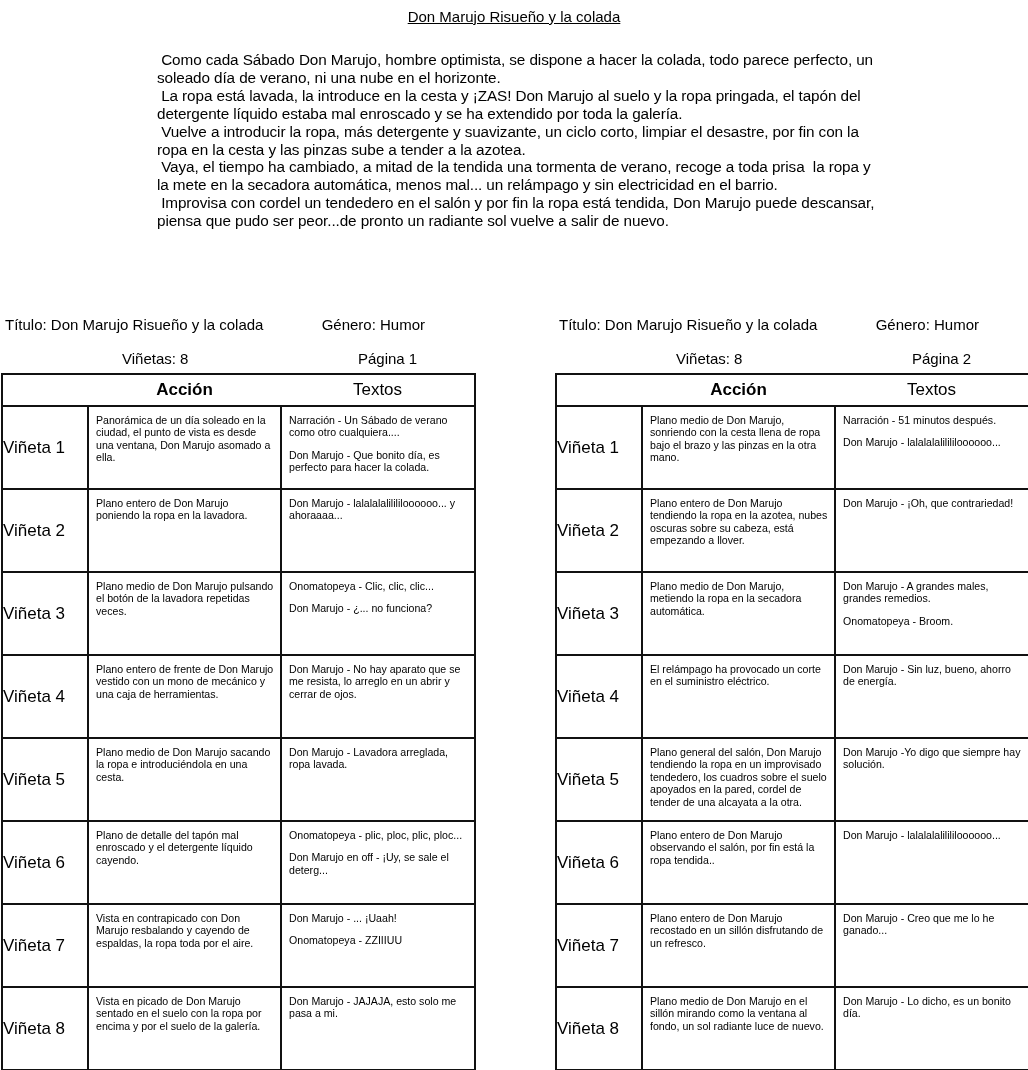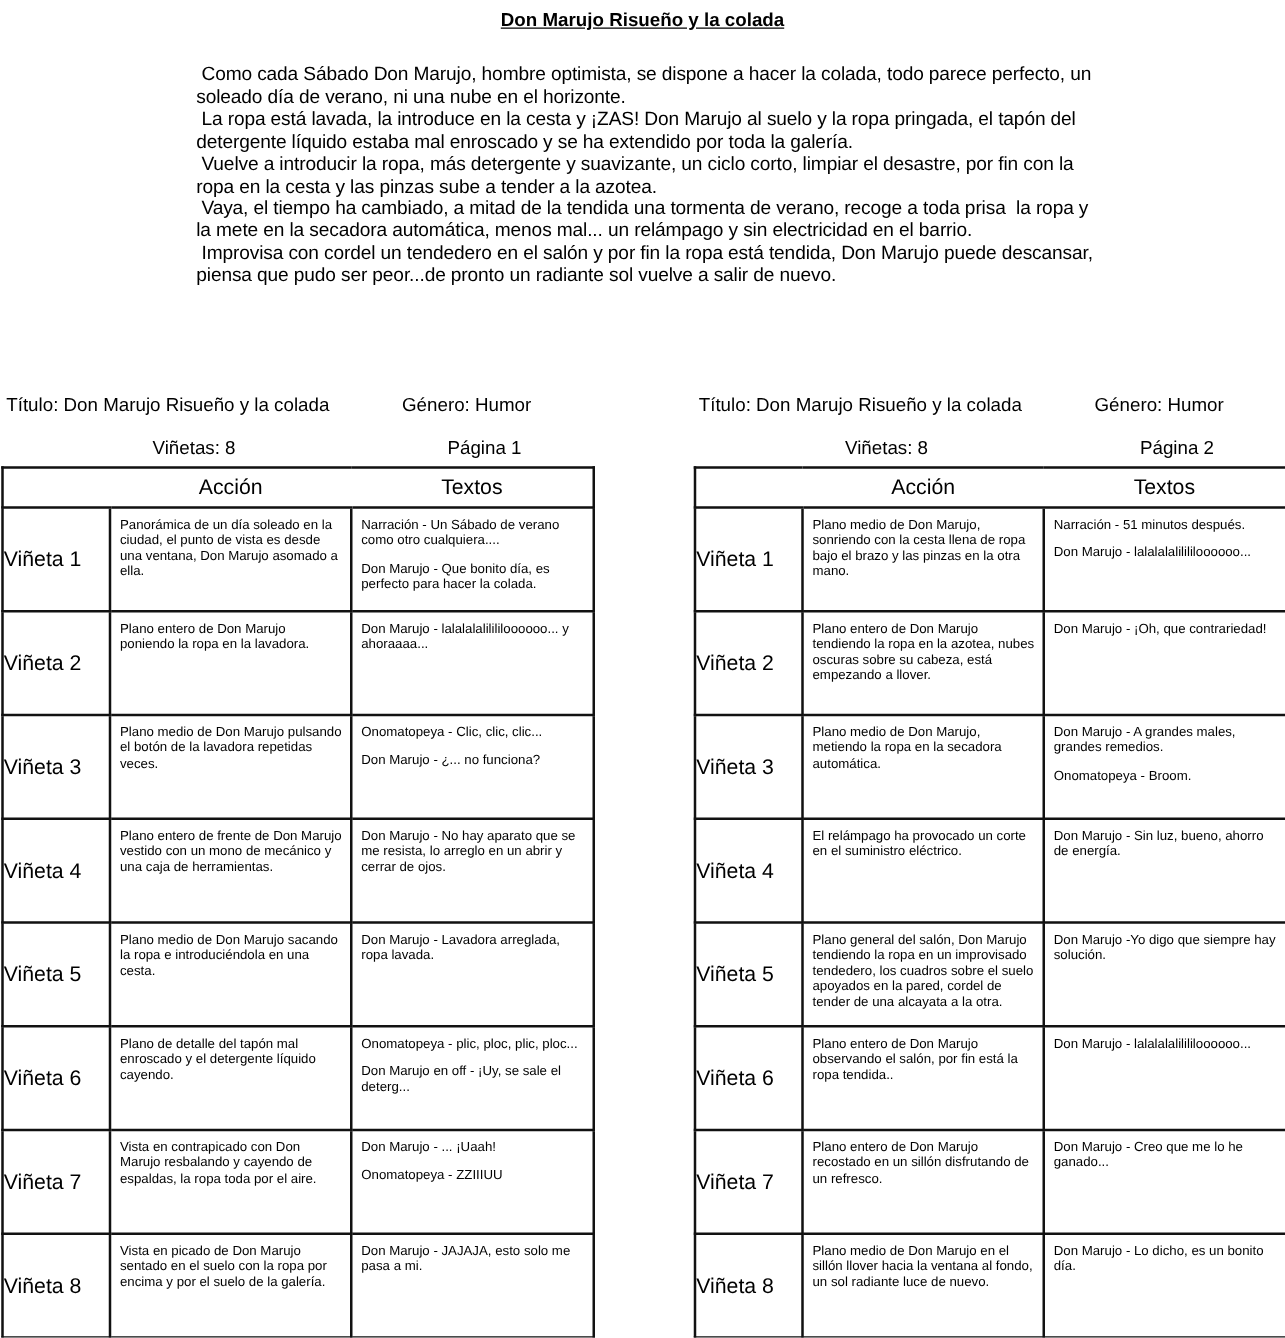--- a/index.html
+++ b/index.html
@@ -1,21 +1,21 @@
 <!DOCTYPE html>
 <html><head>
 <meta charset="utf-8">
 <style>
   * { box-sizing: border-box; margin: 0; padding: 0; }
   html, body { width: 1028px; height: 1070px; background: #ffffff; overflow: hidden; }
   body { position: relative; font-family: "Liberation Sans", sans-serif; color: #000; }
 
   .doc-title {
     position: absolute; top: 8px; left: 0; width: 1028px; text-align: center;
-    font-size: 15px; font-weight: bold; text-decoration: underline;
+    font-size: 15px; font-weight: normal; text-decoration: underline;
   }
   .story {
     position: absolute; top: 51px; left: 157px; width: 720px;
     font-size: 15.3px; line-height: 17.9px; letter-spacing: -0.1px;
   }
   .story p { white-space: pre-wrap; }
 
   .sheet { position: absolute; top: 314px; width: 426px; }
   .sheet.left { left: 0; }
   .sheet.right { left: 554px; }
@@ -29,21 +29,21 @@
 
   table.script {
     border-collapse: collapse; width: 473px; margin-left: 1px;
     table-layout: fixed; border: 2px solid #000;
   }
   table.script td, table.script th { border: 2px solid #111; vertical-align: top; }
   table.script th {
     height: 32px; font-weight: normal; font-size: 17px; vertical-align: middle; text-align: center;
   }
   table.script th.blank { border-right: none; }
-  table.script th.accion { border-left: none; border-right: none; text-align: center; padding-left: 0; }
+  table.script th.accion { border-left: none; border-right: none; text-align: center; padding-left: 0; font-weight: bold; }
   table.script th.textos { border-left: none; }
   table.script tr.row td { height: 83px; }
   td.label { font-size: 17px; vertical-align: middle !important; }
   td.action, td.texts { font-size: 10.6px; line-height: 12.4px; padding: 7px 6px 4px 7px; }
   td.texts p + p { margin-top: 10px; }
   col.c1 { width: 86px; }
   col.c2 { width: 193px; }
   col.c3 { width: 194px; }
 </style>
 </head>
@@ -210,20 +210,20 @@
         </tr>
         <tr class="row">
           <td class="label">Viñeta 7</td>
           <td class="action">Plano entero de Don Marujo recostado en un sillón disfrutando de un refresco.</td>
           <td class="texts">
             <p>Don Marujo - Creo que me lo he ganado...</p>
           </td>
         </tr>
         <tr class="row">
           <td class="label">Viñeta 8</td>
-          <td class="action">Plano medio de Don Marujo en el sillón llover hacia la ventana al fondo, un sol radiante luce de nuevo.</td>
+          <td class="action">Plano medio de Don Marujo en el sillón mirando como la ventana al fondo, un sol radiante luce de nuevo.</td>
           <td class="texts">
             <p>Don Marujo - Lo dicho, es un bonito día.</p>
           </td>
         </tr>
       </tbody>
   </table>
 </div>
 
 </body></html>

